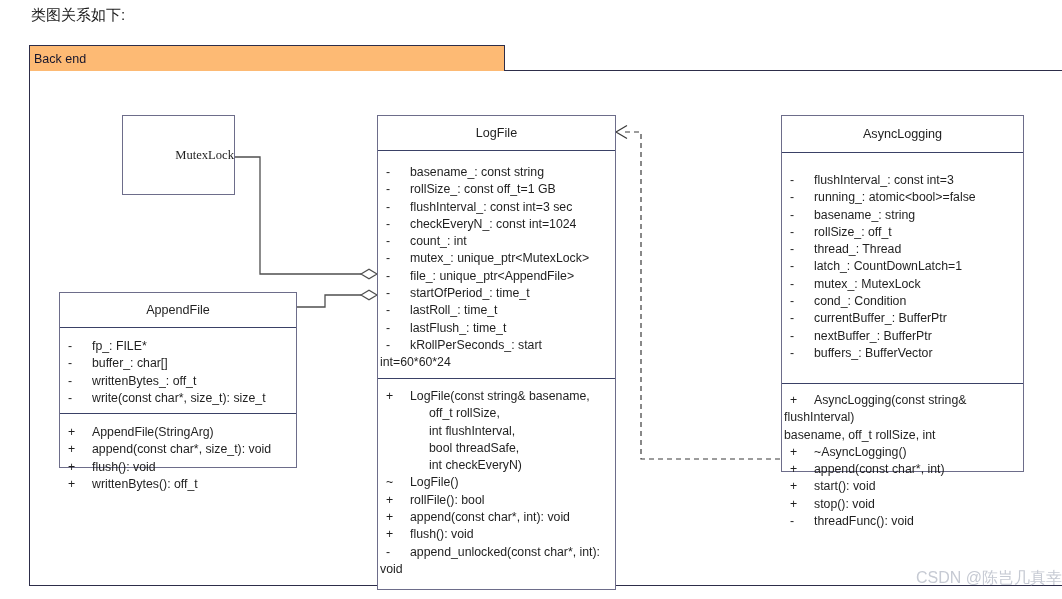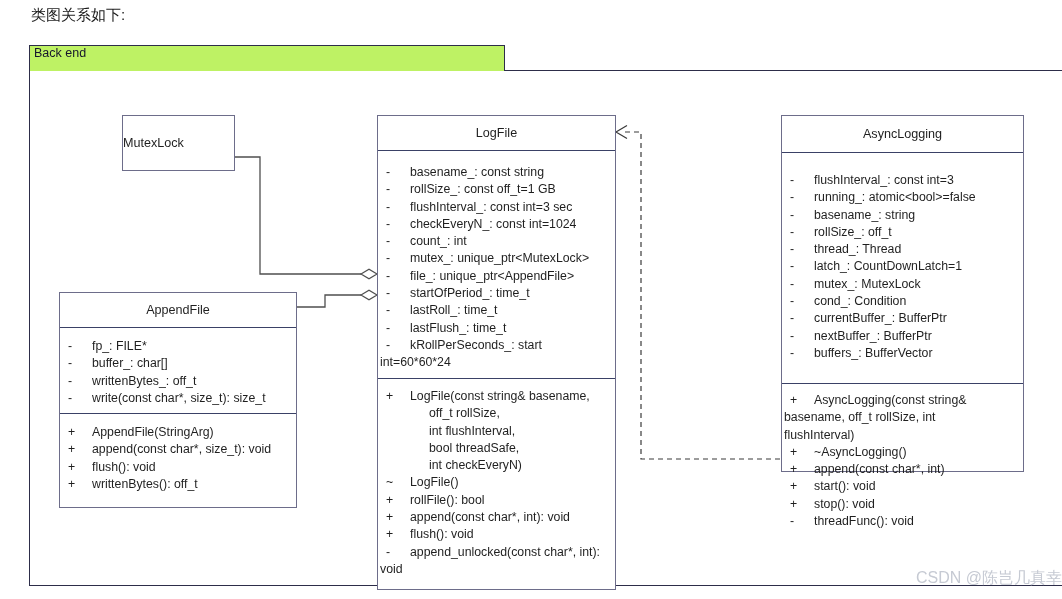--- a/index.html
+++ b/index.html
@@ -4,51 +4,51 @@
 <style>
   * { margin:0; padding:0; box-sizing:border-box; }
   body { background:#ffffff; font-family:"Liberation Sans", sans-serif; }
   .canvas { position:relative; width:1062px; height:599px; background:#ffffff; overflow:hidden;margin-left:24px; }
 
   .page-title { position:absolute; left:7px; top:6px; font-size:15px; color:#1a1a1a; }
 
   .frame-rect { position:absolute; left:5px; top:70px; width:1049px; height:516px;
                 border:1.5px solid #2d2d49; background:transparent; }
   .frame-tab  { position:absolute; left:5px; top:45px; width:476px; height:26px;
-                border:1.5px solid #2d2d49; border-bottom:none; background:#bef264;
-                display:flex; align-items:flex-start; padding-left:4px;
+                border:1.5px solid #2d2d49; border-bottom:none; background:#fdba74;
+                display:flex; align-items:center; padding-left:4px;
                 font-size:12.5px; color:#15152c; }
 
   svg.connectors { position:absolute; left:0; top:0; width:1062px; height:599px; z-index:1; }
 
   .class-box { position:absolute; background:#ffffff; border:1.3px solid #6d6d8a;
                z-index:2; color:#1f1f1f; }
   .class-header { display:flex; align-items:center; justify-content:center;
                   border-bottom:1.5px solid #3a4166; }
   .class-name { font-size:12.6px; color:#1f1f1f; }
   .class-attrs { border-bottom:1.5px solid #3a4166; }
   .class-attrs, .class-methods { font-size:12.3px; line-height:17.3px; overflow:hidden; }
 
   .member { display:flex; padding-left:8px; }
   .member .sign  { flex:0 0 24px; width:24px; }
   .member.param .sign { flex:0 0 43px; width:43px; }
   .member.flush { padding-left:2px;align-items:flex-end; }
   .member .mtext { white-space:nowrap; }
 
   
-  .mutexlock { left:98px; top:115px; width:113px; height:56px;
-               display:flex; align-items:center; justify-content:flex-start; }
+  .mutexlock { left:98px; top:115px; width:113px; height:80px;
+               display:flex; align-items:center; justify-content:flex-end;font-family:Liberation Serif, serif; }
   .mutexlock .class-name { font-size:12.6px; }
 
   .logfile { left:353px; top:115px; width:239px; height:475px; }
   .logfile .class-header { height:35px; }
   .logfile .class-attrs  { height:228px; padding-top:13px; }
   .logfile .class-methods{ padding-top:9px; }
 
-  .appendfile { left:35px; top:292px; width:238px; height:216px; }
+  .appendfile { left:35px; top:292px; width:238px; height:176px; }
   .appendfile .class-header { height:35px; }
   .appendfile .class-attrs  { height:86px; padding-top:10px; }
   .appendfile .class-methods{ padding-top:10px; }
 
   .asynclogging { left:757px; top:115px; width:243px; height:357px; }
   .asynclogging .class-header { height:37px; }
   .asynclogging .class-attrs  { height:231px; padding-top:19px; }
   .asynclogging .class-methods{ padding-top:8px; }
 
   .watermark { position:absolute; right:8px; top:568px; z-index:3;
@@ -273,25 +273,25 @@
           <span class="sign">-</span>
           <span class="mtext">buffers_: BufferVector</span>
         </div>
       </div>
     <div class="class-methods">
         <div class="member">
           <span class="sign">+</span>
           <span class="mtext">AsyncLogging(const string&amp;</span>
         </div>
         <div class="member flush">
+          <span class="mtext">flushInterval)</span>
+        </div>
+        <div class="member flush">
           <span class="mtext">basename, off_t rollSize, int</span>
         </div>
-        <div class="member flush">
-          <span class="mtext">flushInterval)</span>
-        </div>
         <div class="member">
           <span class="sign">+</span>
           <span class="mtext">~AsyncLogging()</span>
         </div>
         <div class="member">
           <span class="sign">+</span>
           <span class="mtext">append(const char*, int)</span>
         </div>
         <div class="member">
           <span class="sign">+</span>

